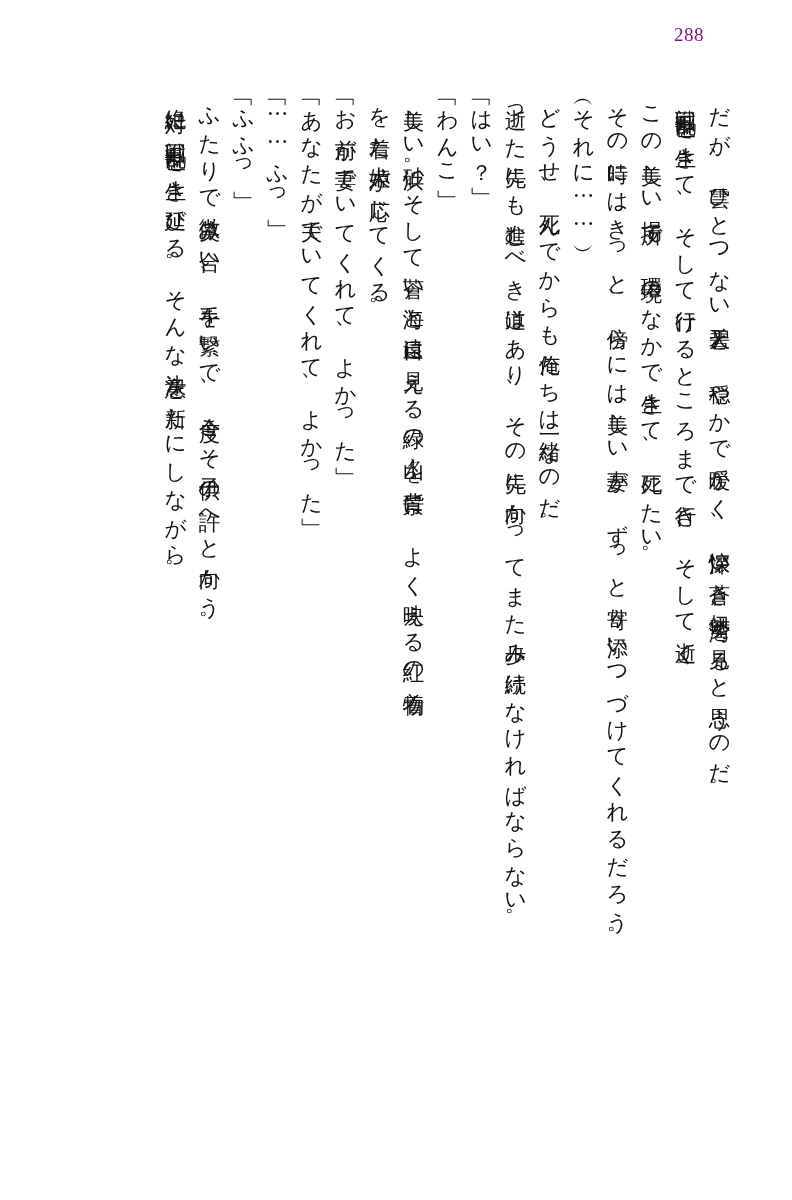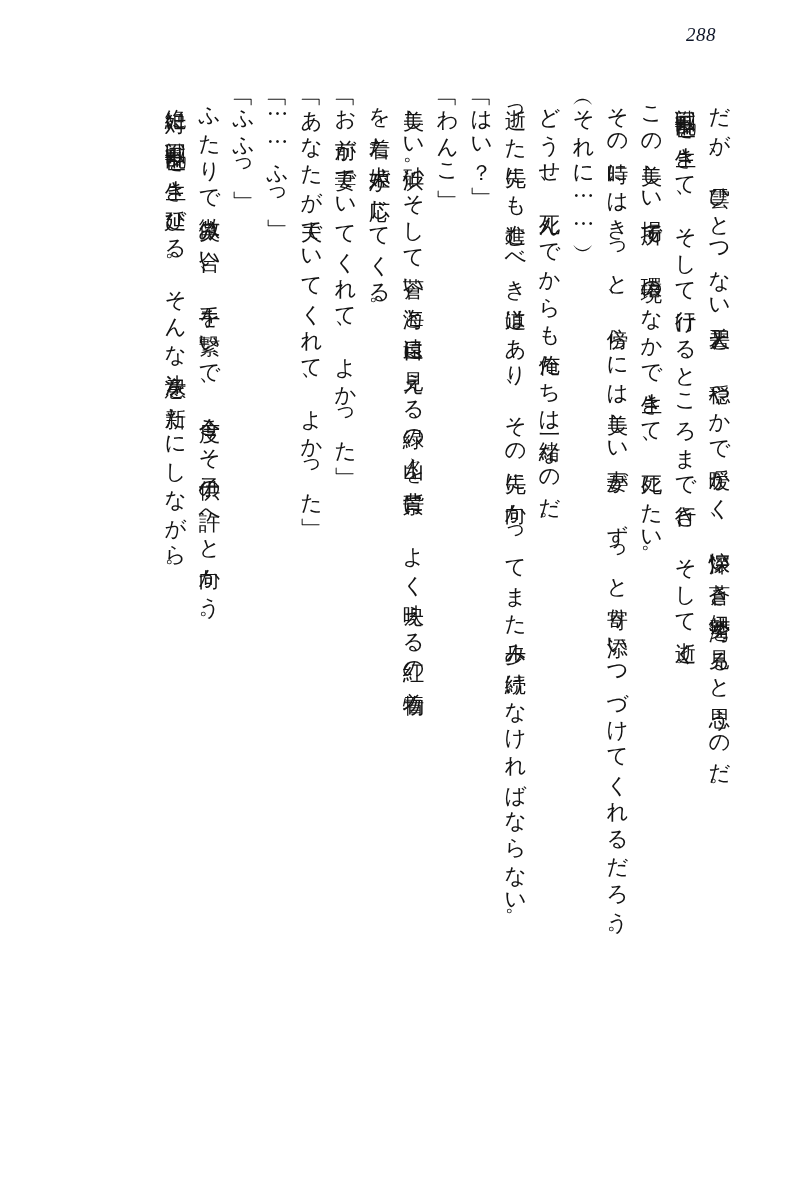--- a/index.html
+++ b/index.html
@@ -22,26 +22,25 @@
     left: 0;
     width: 792px;
     height: 1200px;
     background: #fff;
   }
 
   
   #page-number {
     position: absolute;
     top: 24px;
-    right: 76px;
+    right: 88px;
     font-family: "Liberation Serif", "DejaVu Serif", serif;
-    font-style: italic;
     font-size: 19px;
     letter-spacing: 0.5px;
-    color: #0f172a;
+    color: #701a75;
   }
 
   
   #text-block {
     position: absolute;
     top: 92px;
     right: 62px;
     height: 1060px;
     width: 680px;
     display: flex;

